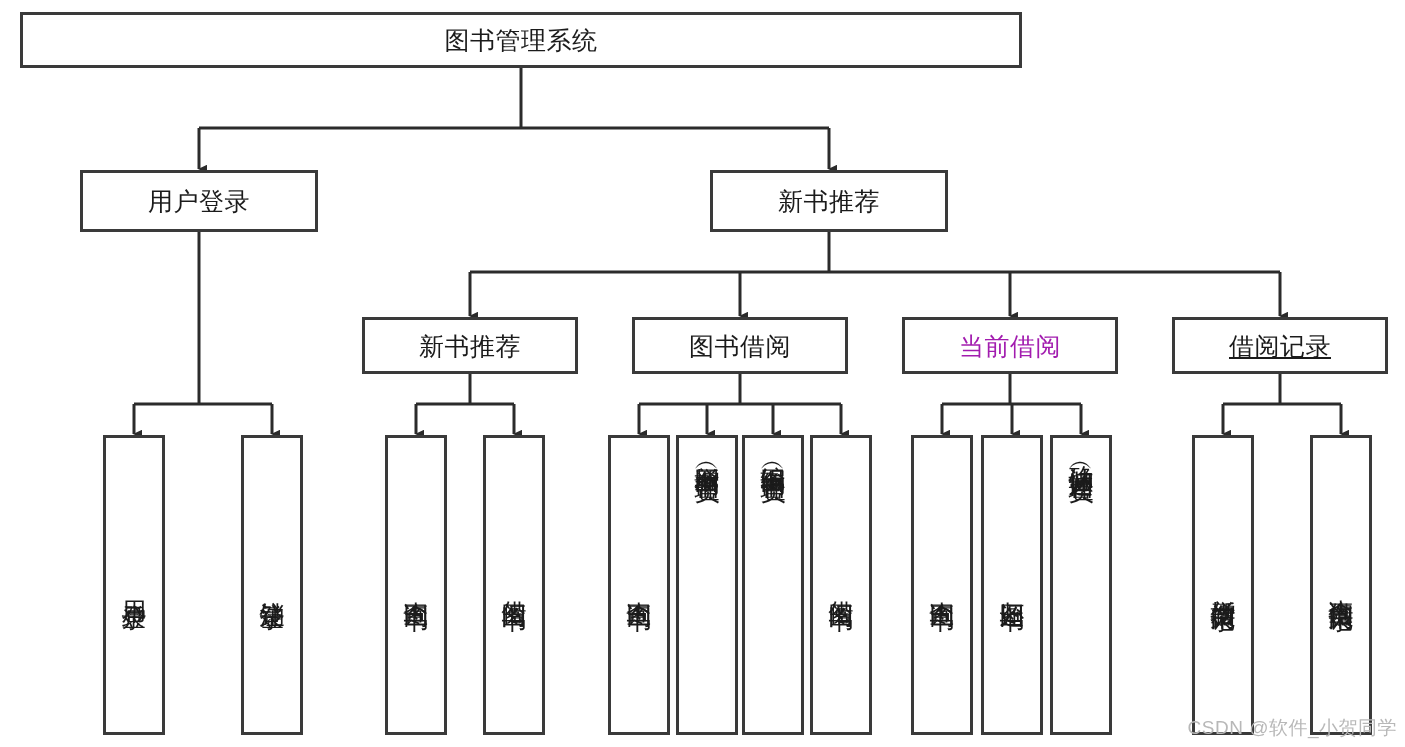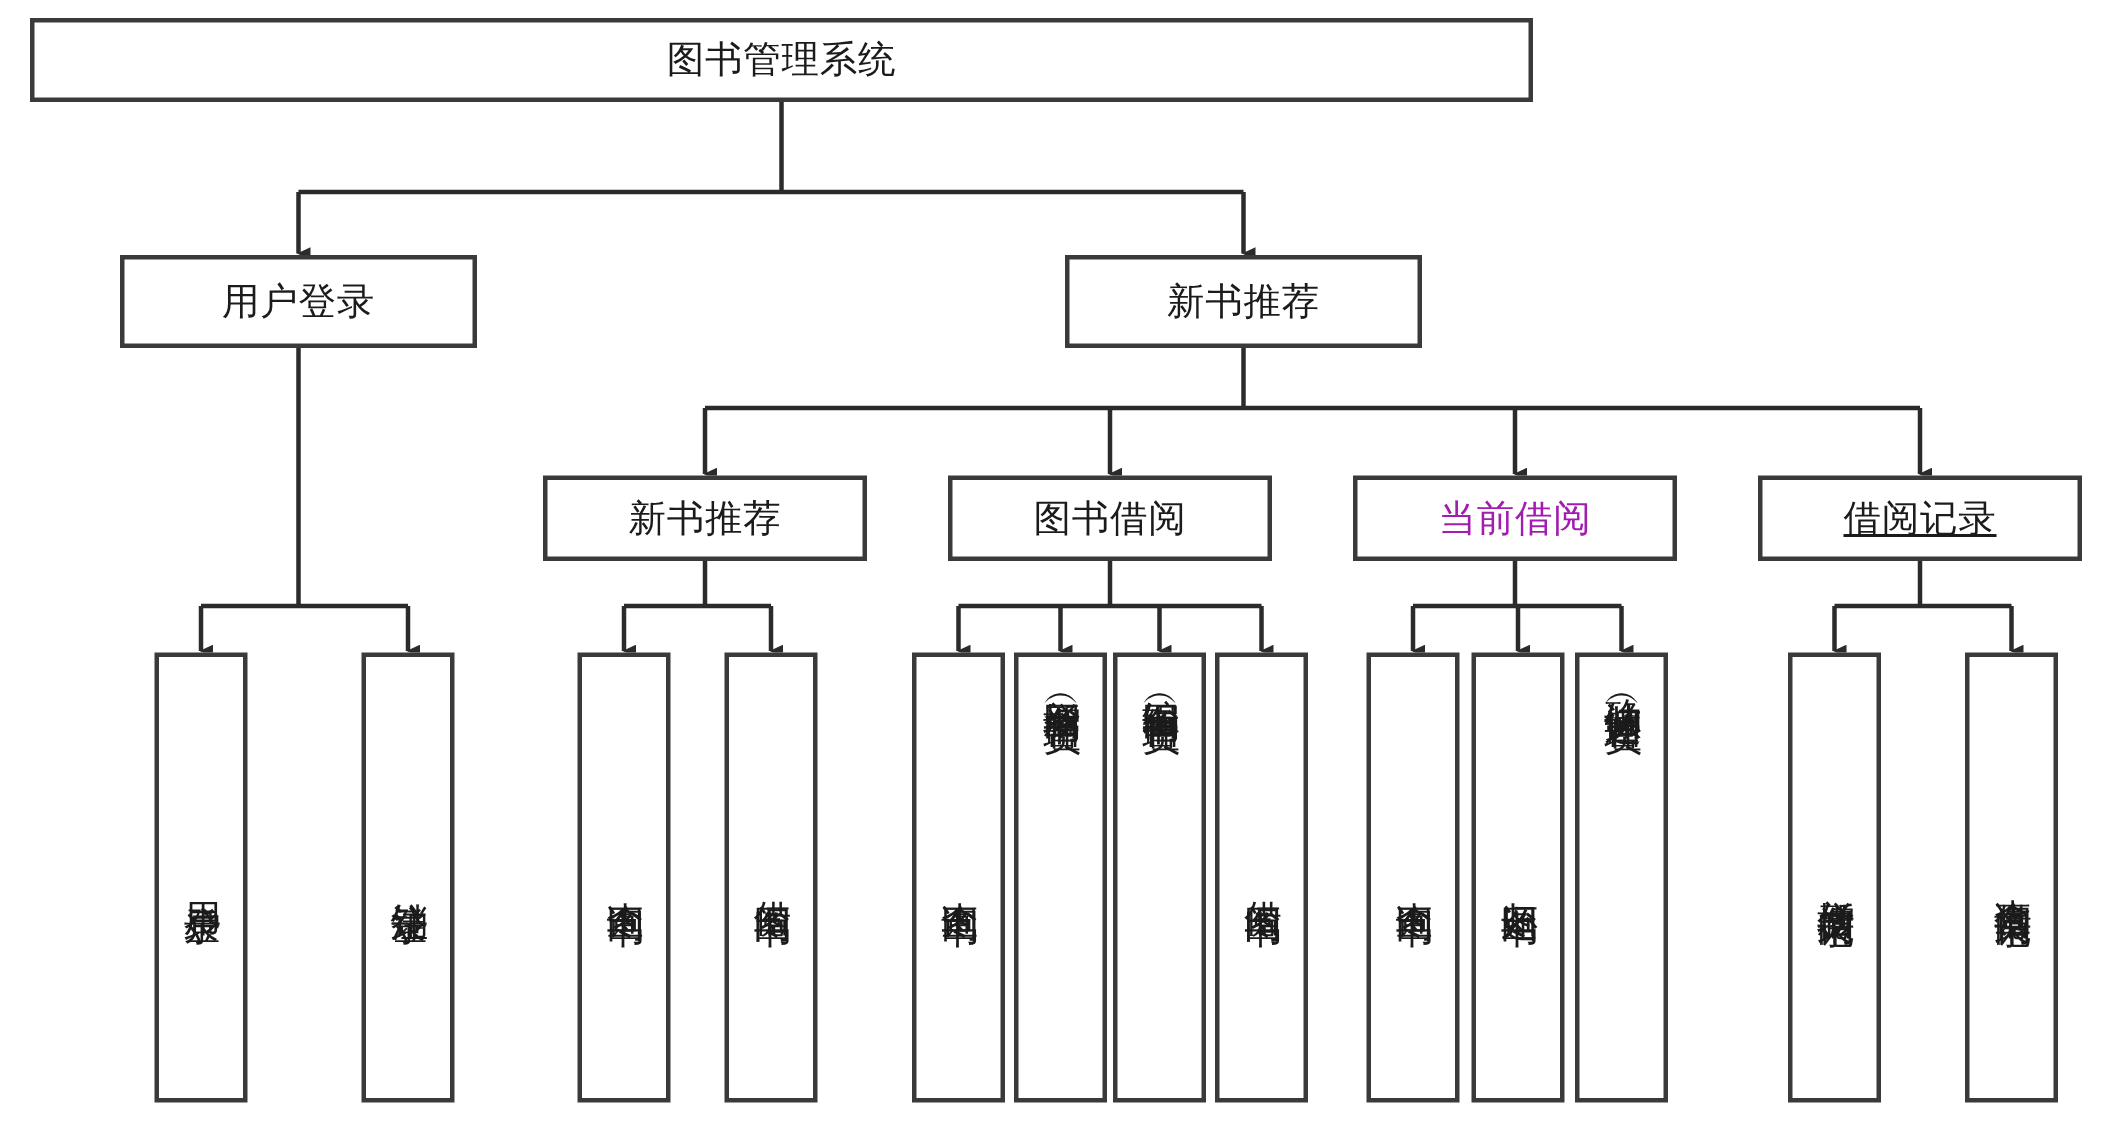--- a/index.html
+++ b/index.html
@@ -178,13 +178,14 @@
         <span class="node-label" style="color: rgb(27, 27, 27);">确认归还（管理员）</span>
       </div>
       <div class="node vertical centered" style="left: 1192px; top: 435px; width: 62px; height: 300px; border-color: rgb(58, 58, 58);">
         <span class="node-label" style="color: rgb(27, 27, 27);">新增借阅记录</span>
       </div>
       <div class="node vertical centered" style="left: 1310px; top: 435px; width: 62px; height: 300px; border-color: rgb(58, 58, 58);">
         <span class="node-label" style="color: rgb(27, 27, 27);">查询借阅记录</span>
       </div>
     </div>
 
+  <div class="watermark">CSDN @软件_小贺同学</div>
 </div>
 
 </body></html>

